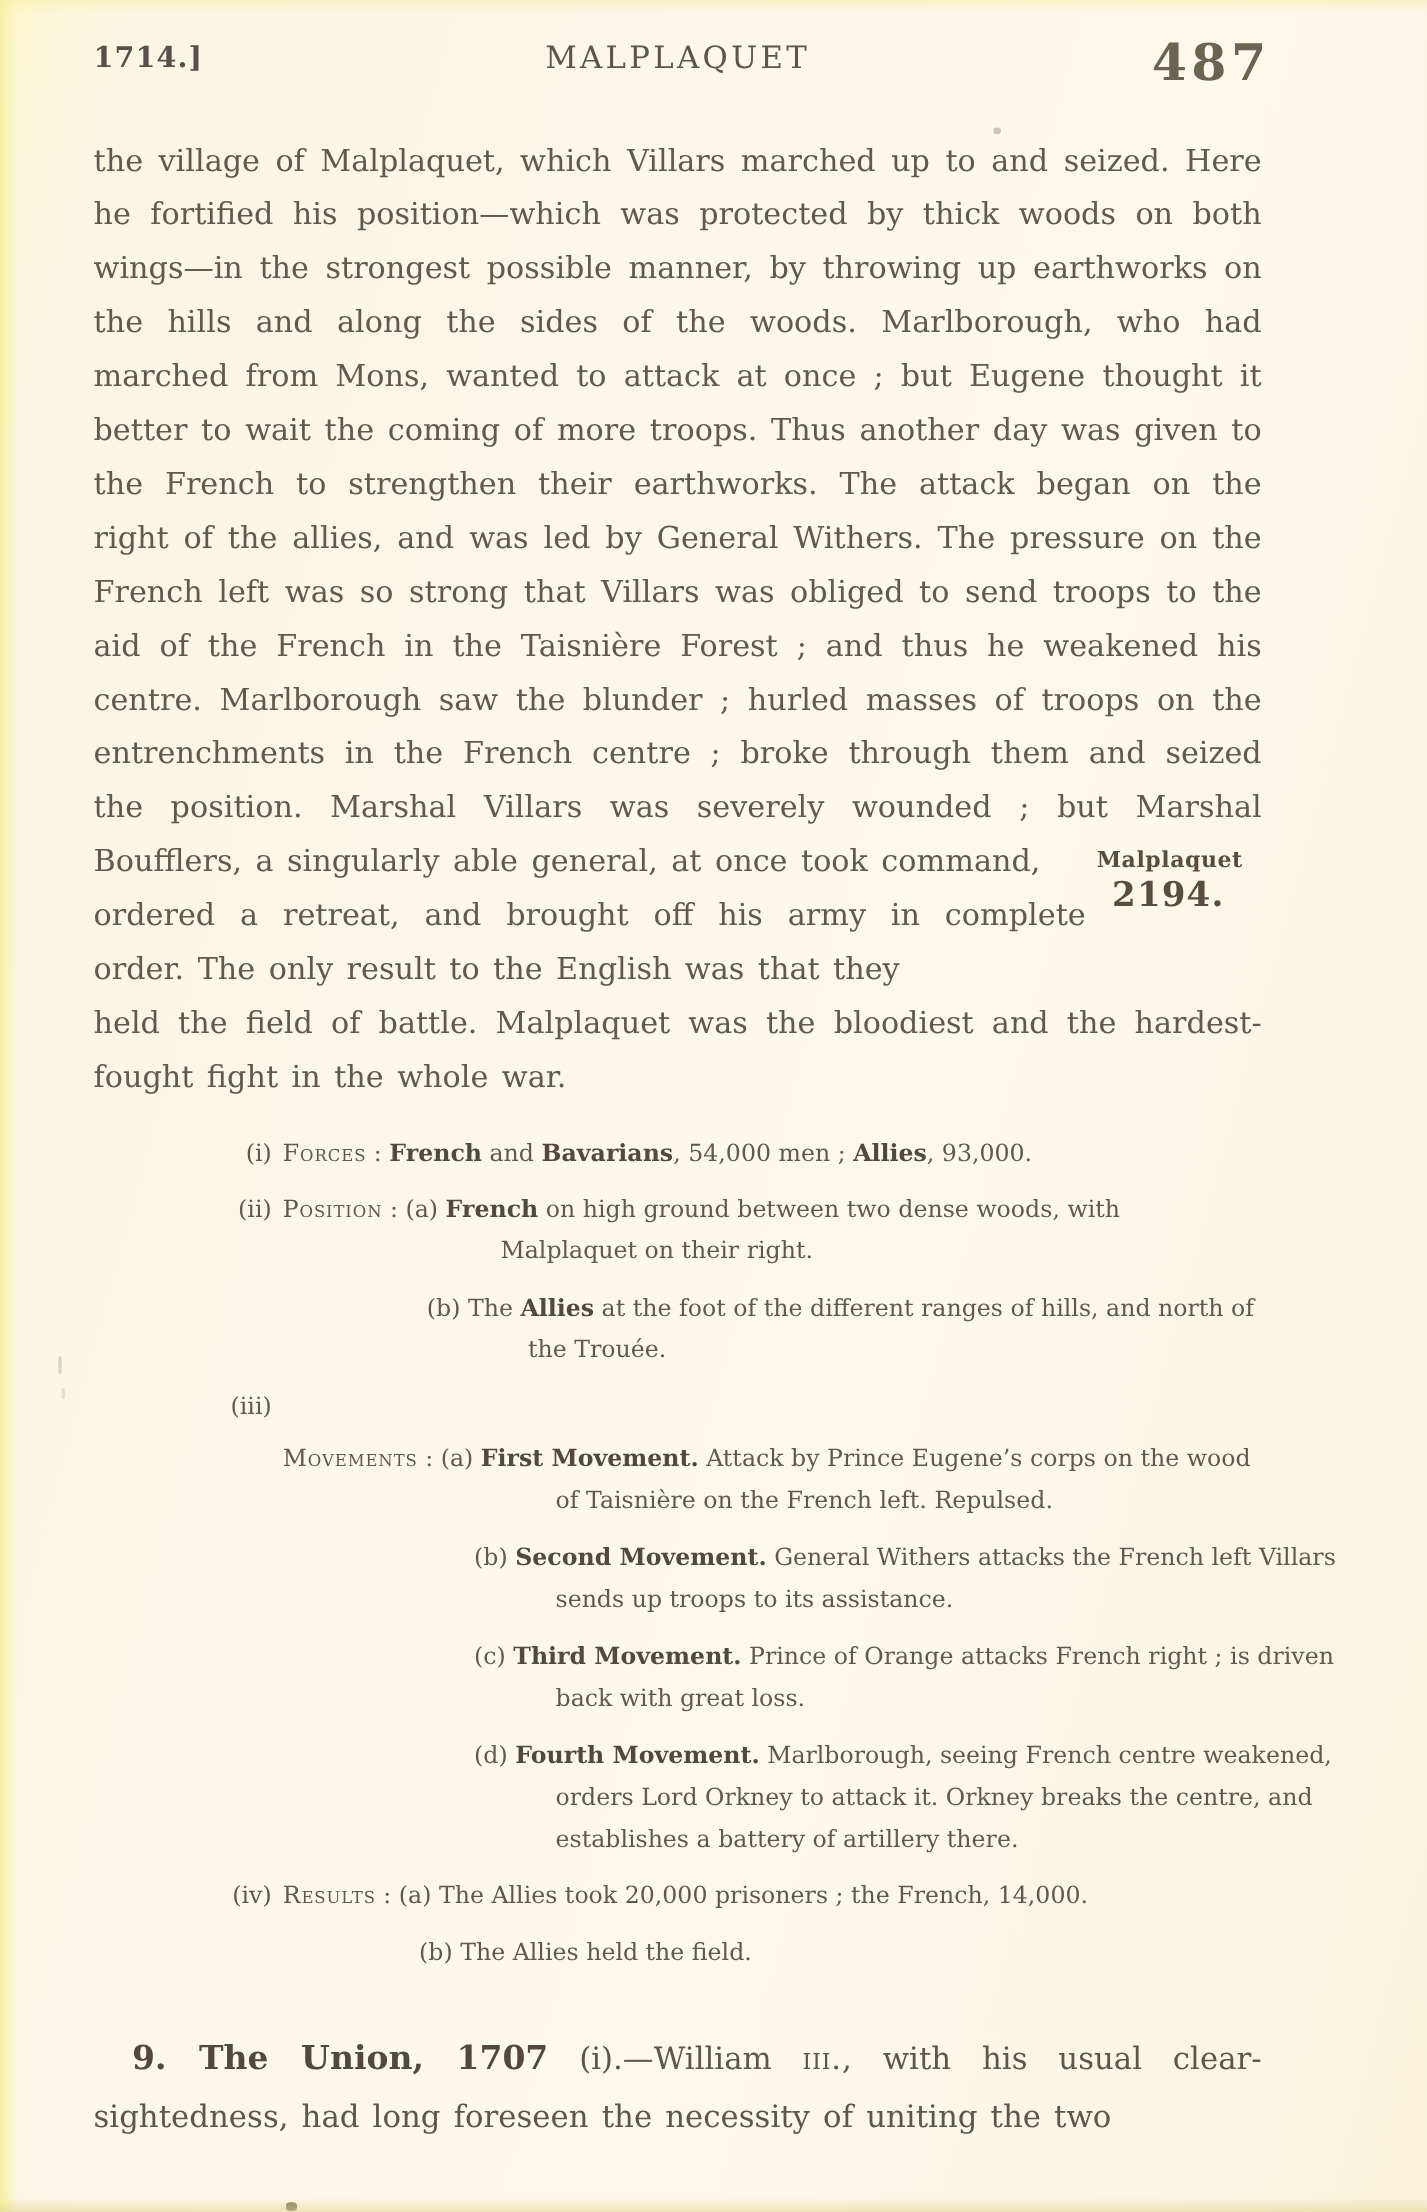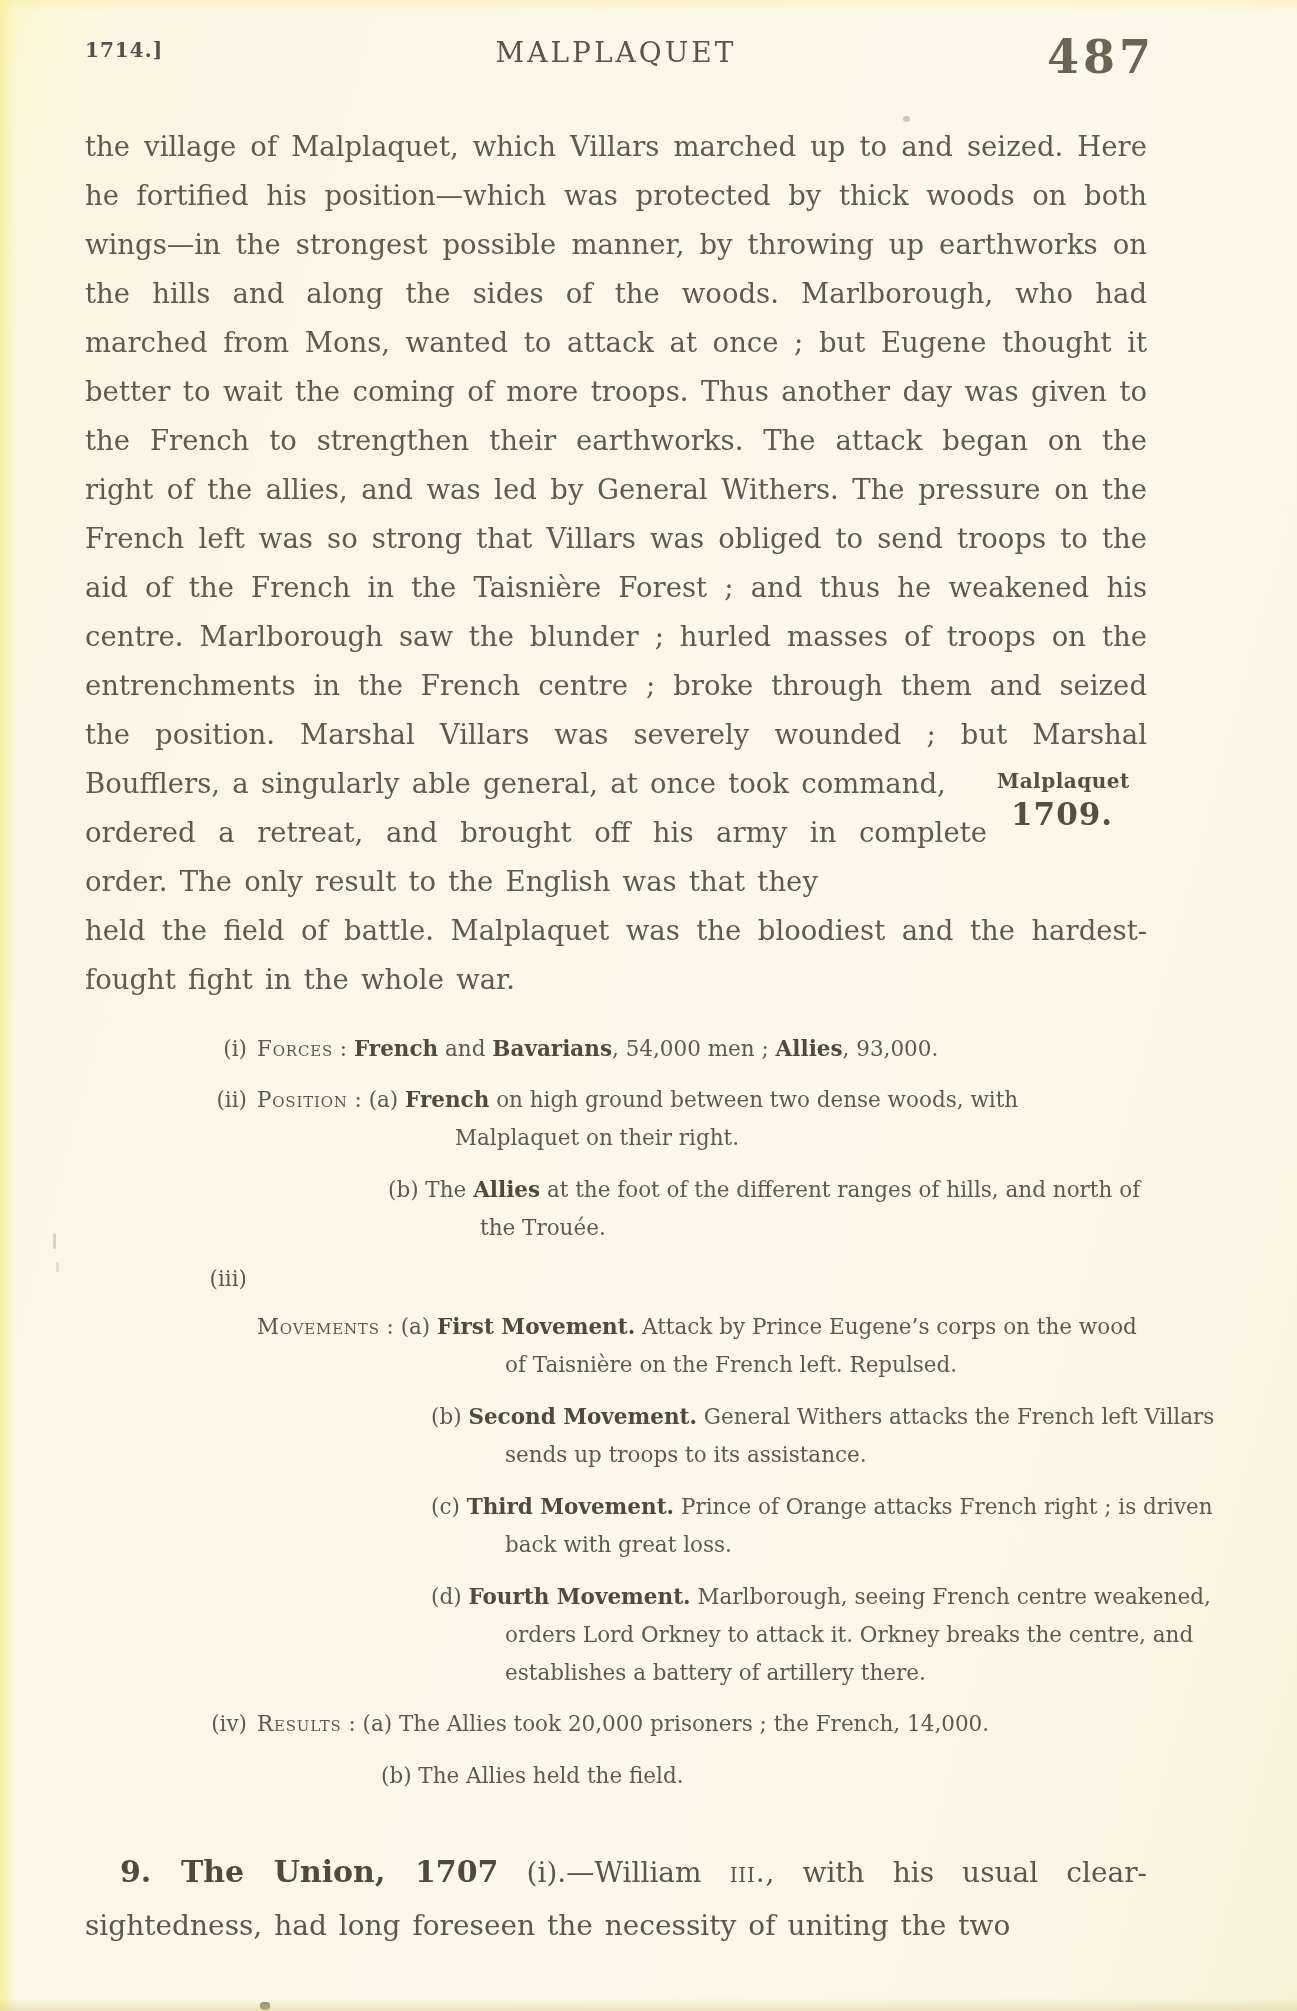--- a/index.html
+++ b/index.html
@@ -41,21 +41,21 @@
     box-sizing: border-box;
     padding: 34px 150px 0 85px;
   }
   
   .pagehead {
     position: relative;
     height: 46px;
   }
   .ph-left {
     position: absolute; left: 0; top: 4px;
-    font-size: 20px; font-weight: bold; color: #55504a;
+    font-size: 26px; font-weight: bold; color: #55504a;
     letter-spacing: 1px;
   }
   .ph-center {
     position: absolute; left: 0; right: 0; top: 2px;
     text-align: center;
     font-size: 28px; letter-spacing: 3px; color: #5b554b;
   }
   .ph-right {
     position: absolute; right: -8px; top: -4px;
     font-size: 46px; color: #6b6453;
@@ -139,21 +139,21 @@
       <span class="ph-center">MALPLAQUET</span>
       <span class="ph-right">487</span>
     </header>
 
     <p class="body-par part-a">the village of Malplaquet, which Villars marched up to and seized.  Here he fortified his position—which was protected by thick woods on both wings—in the strongest possible manner, by throwing up earthworks on the hills and along the sides of the woods.  Marlborough, who had marched from Mons, wanted to attack at once ; but Eugene thought it better to wait the coming of more troops.  Thus another day was given to the French to strengthen their earthworks.  The attack began on the right of the allies, and was led by General Withers.  The pressure on the French left was so strong that Villars was obliged to send troops to the aid of the French in the Taisnière Forest ; and thus he weakened his centre. Marlborough saw the blunder ; hurled masses of troops on the entrenchments in the French centre ; broke through them and seized the position.   Marshal Villars was severely wounded ; but Marshal Boufflers, a singularly able general, at once took command,</p>
 
     <div class="narrow-wrap">
       <p class="body-par part-b">ordered a retreat, and brought off his army in complete order.   The only result to the English was that they</p>
       <aside class="sidenote">
         <span class="sn-title">Malplaquet</span>
-        <span class="sn-year">1709.</span>
+        <span class="sn-year">2194.</span>
       </aside>
     </div>
 
     <p class="body-par part-c">held the field of battle.  Malplaquet was the bloodiest and the hardest-fought fight in the whole war.</p>
 
     <section class="notes">
 
       <div class="note">
         <span class="num">(i)</span>
         <span class="nbody"><span class="sc">Forces</span><span> : </span><span class="b">French</span><span> and </span><span class="b">Bavarians</span><span>, 54,000 men ; </span><span class="b">Allies</span><span>, 93,000.</span></span>

